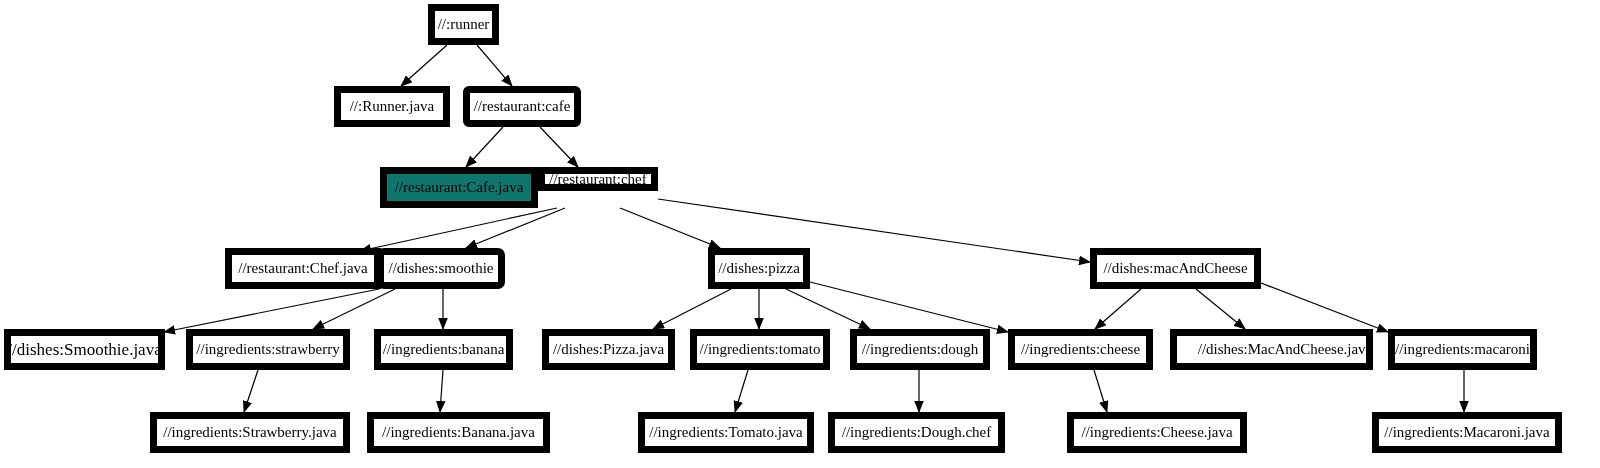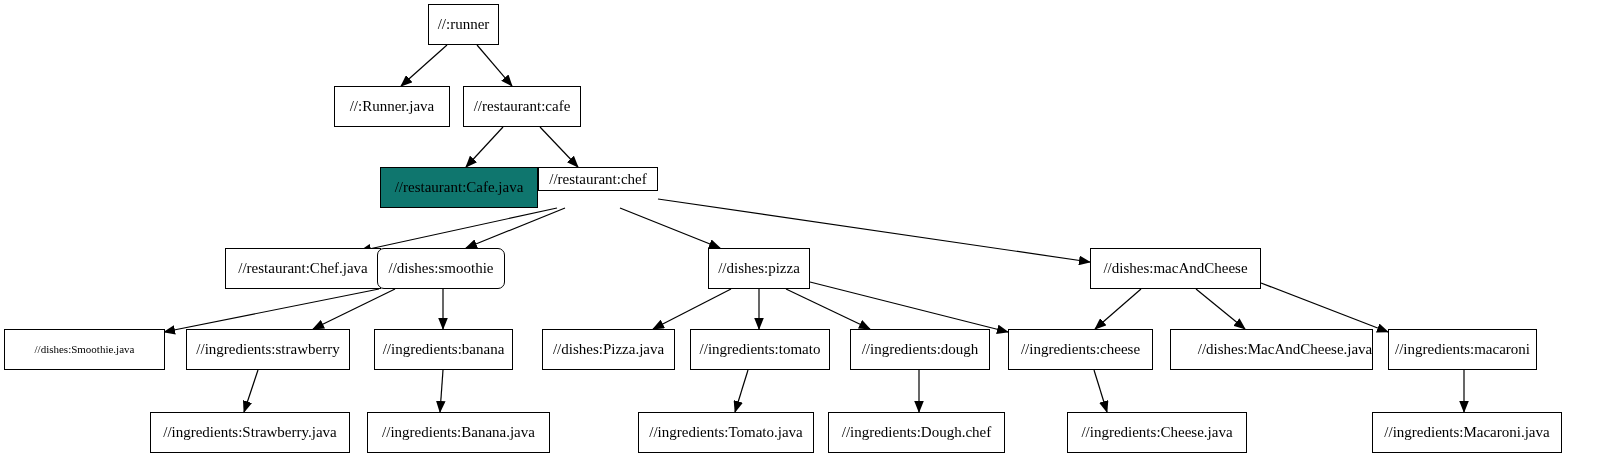--- a/index.html
+++ b/index.html
@@ -20,21 +20,21 @@
   #edge-layer {
     position: absolute;
     left: 0;
     top: 0;
     width: 1600px;
     height: 468px;
   }
   .graph-node {
     position: absolute;
     box-sizing: border-box;
-    border: 1px solid #7f1d1d;
+    border: 7px solid #7f1d1d;
     background: #ffffff;
     display: flex;
     align-items: center;
     justify-content: center;
     font-family: "Liberation Serif", "DejaVu Serif", serif;
     font-size: 15px;
     color: #000000;
     white-space: nowrap;
     line-height: 1;
   }
@@ -80,42 +80,42 @@
         <line x1="1464" y1="370" x2="1464" y2="412" stroke="#000000" stroke-width="1.2" marker-end="url(#arrowhead)"></line>
       </g>
   </svg>
   <div id="nodes-group">
       <div class="graph-node" style="left: 428px; top: 4px; width: 71px; height: 41px; background: rgb(255, 255, 255); border-color: rgb(0, 0, 0); font-size: 15px;">
         <span class="node-label">//:runner</span>
       </div>
       <div class="graph-node" style="left: 334px; top: 86px; width: 116px; height: 41px; background: rgb(255, 255, 255); border-color: rgb(0, 0, 0); font-size: 15px;">
         <span class="node-label">//:Runner.java</span>
       </div>
-      <div class="graph-node" style="left: 463px; top: 86px; width: 118px; height: 41px; background: rgb(255, 255, 255); border-color: rgb(0, 0, 0); font-size: 15px;">
+      <div class="graph-node" style="left: 463px; top: 86px; width: 118px; height: 41px; background: rgb(255, 255, 255); border-color: rgb(0, 0, 0); font-size: 15px; border-radius: 6px;">
         <span class="node-label">//restaurant:cafe</span>
       </div>
       <div class="graph-node" style="left: 380px; top: 167px; width: 158px; height: 41px; background: #0f766e; border-color: rgb(0, 0, 0); font-size: 15px;">
         <span class="node-label">//restaurant:Cafe.java</span>
       </div>
       <div class="graph-node" style="left: 538px; top: 167px; width: 120px; height: 24px; background: rgb(255, 255, 255); border-color: rgb(0, 0, 0); font-size: 15px;">
         <span class="node-label">//restaurant:chef</span>
       </div>
       <div class="graph-node" style="left: 205px; top: 248px; width: 156px; height: 41px; background: rgb(255, 255, 255); border-color: rgb(0, 0, 0); font-size: 15px; margin-left: 20px;">
         <span class="node-label">//restaurant:Chef.java</span>
       </div>
       <div class="graph-node" style="left: 377px; top: 248px; width: 128px; height: 41px; background: rgb(255, 255, 255); border-color: rgb(0, 0, 0); font-size: 15px; border-radius: 7px;">
         <span class="node-label">//dishes:smoothie</span>
       </div>
       <div class="graph-node" style="left: 708px; top: 248px; width: 102px; height: 41px; background: rgb(255, 255, 255); border-color: rgb(0, 0, 0); font-size: 15px;">
         <span class="node-label">//dishes:pizza</span>
       </div>
       <div class="graph-node" style="left: 1090px; top: 248px; width: 171px; height: 41px; background: rgb(255, 255, 255); border-color: rgb(0, 0, 0); font-size: 15px;">
         <span class="node-label">//dishes:macAndCheese</span>
       </div>
-      <div class="graph-node" style="left: 4px; top: 329px; width: 161px; height: 41px; background: rgb(255, 255, 255); border-color: rgb(0, 0, 0); font-size: 11px;">
+      <div class="graph-node" style="left: 4px; top: 329px; width: 161px; height: 41px; background: rgb(255, 255, 255); border-color: rgb(0, 0, 0); font-size: 17px;">
         <span class="node-label">//dishes:Smoothie.java</span>
       </div>
       <div class="graph-node" style="left: 186px; top: 329px; width: 164px; height: 41px; background: rgb(255, 255, 255); border-color: rgb(0, 0, 0); font-size: 15px;">
         <span class="node-label">//ingredients:strawberry</span>
       </div>
       <div class="graph-node" style="left: 374px; top: 329px; width: 139px; height: 41px; background: rgb(255, 255, 255); border-color: rgb(0, 0, 0); font-size: 15px;">
         <span class="node-label">//ingredients:banana</span>
       </div>
       <div class="graph-node" style="left: 542px; top: 329px; width: 133px; height: 41px; background: rgb(255, 255, 255); border-color: rgb(0, 0, 0); font-size: 15px;">
         <span class="node-label">//dishes:Pizza.java</span>

